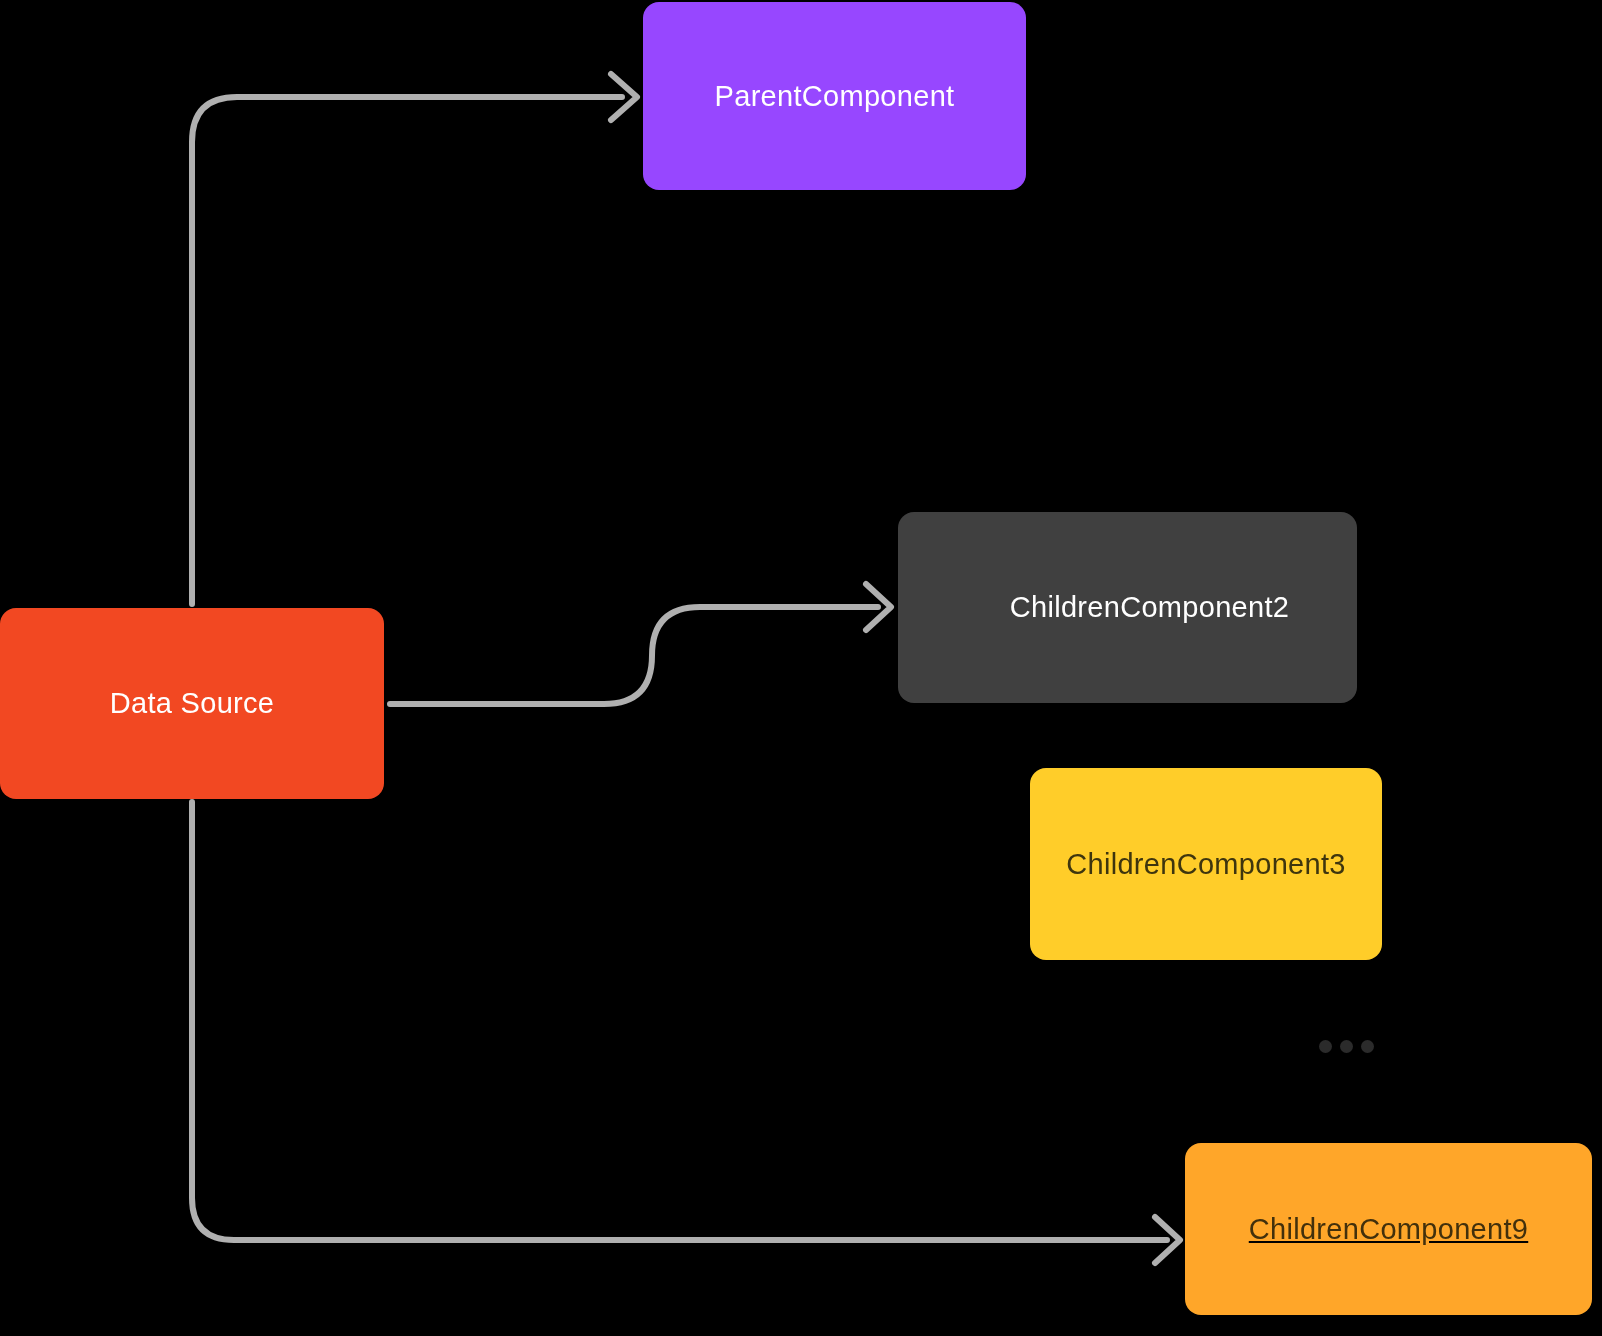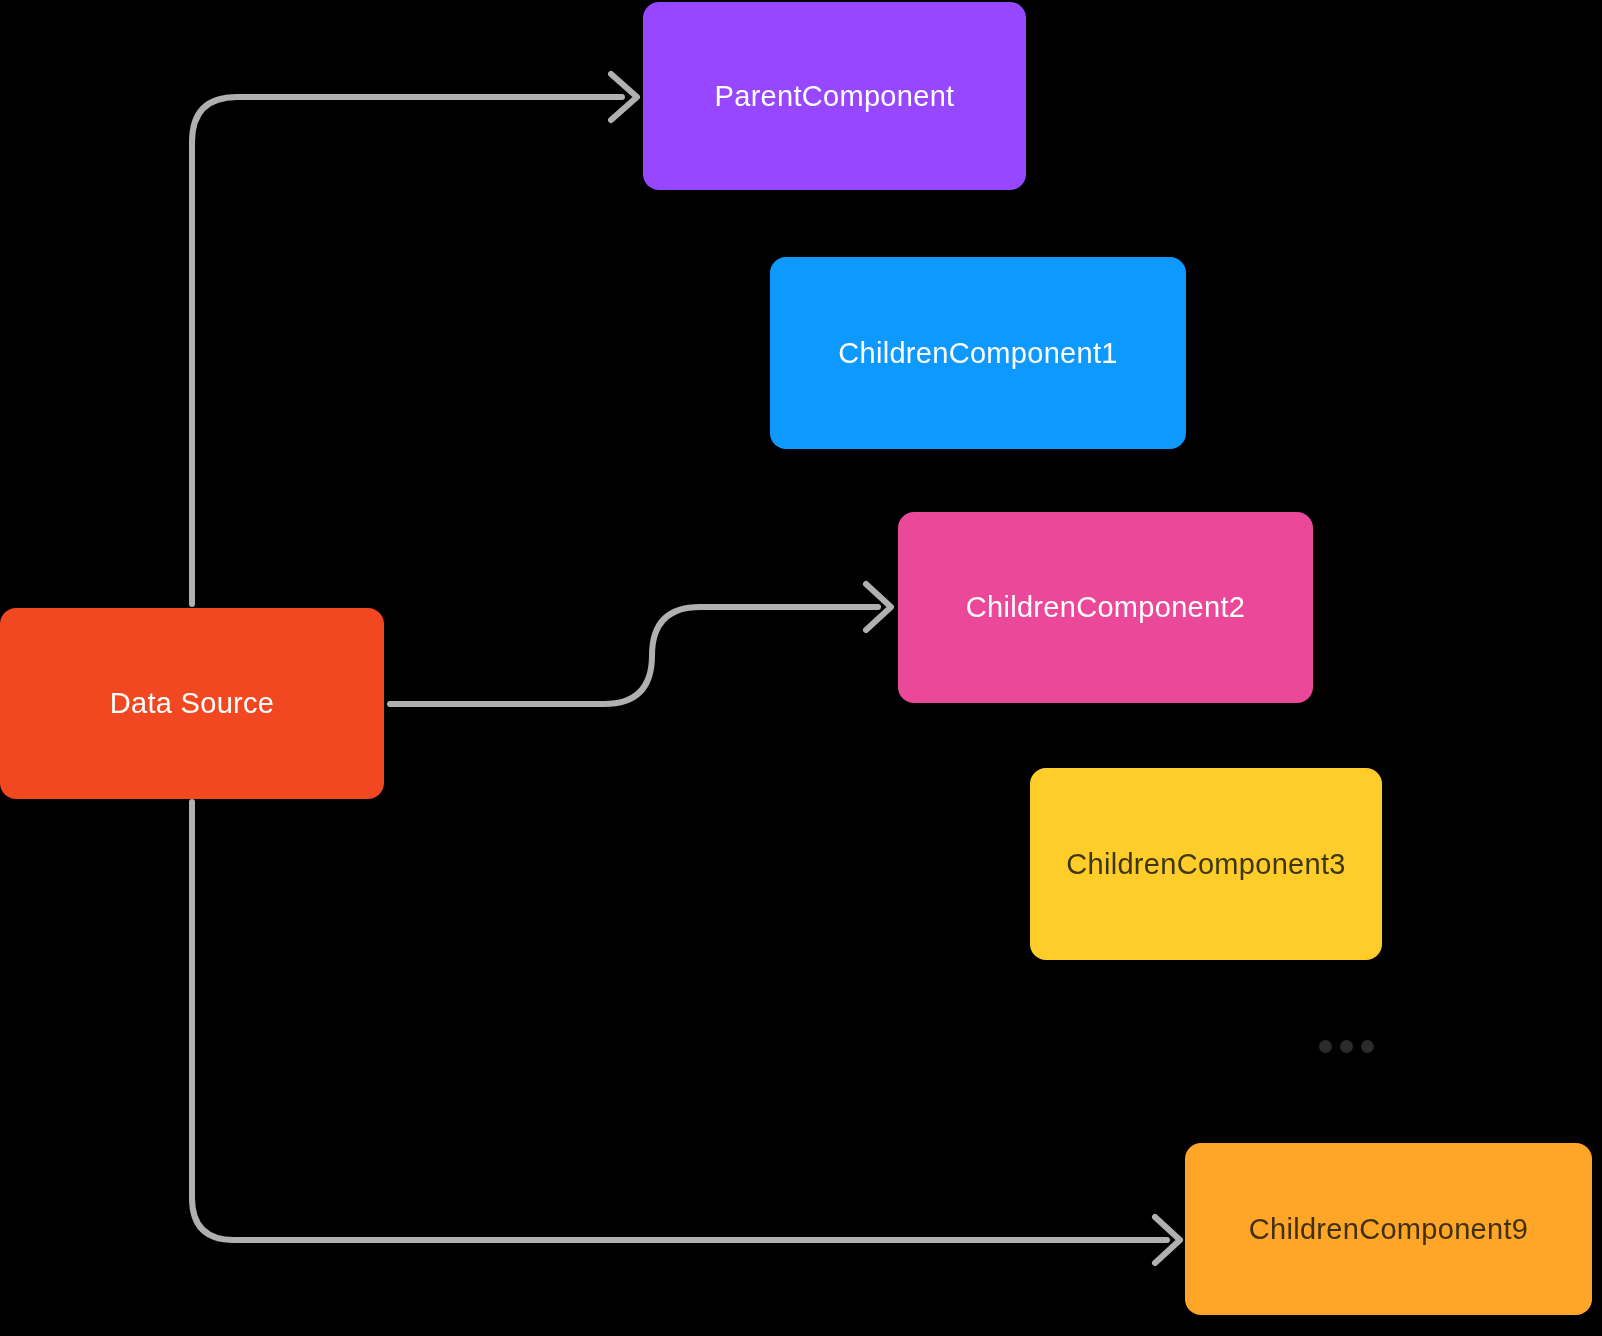--- a/index.html
+++ b/index.html
@@ -39,21 +39,21 @@
     font-size: 29px;
     font-weight: 500;
     letter-spacing: 0.3px;
     white-space: nowrap;
   }
   .node-data-source        { left: 0px;    top: 608px;  width: 384px; height: 191px; }
   .node-parent-component   { left: 643px;  top: 2px;    width: 383px; height: 188px; }
   .node-children-1         { left: 770px;  top: 257px;  width: 416px; height: 192px; }
   .node-children-2         { left: 898px;  top: 512px;  width: 415px; height: 191px; }
   .node-children-3         { left: 1030px; top: 768px;  width: 352px; height: 192px; }
-  .node-children-9         { left: 1185px; top: 1143px; width: 407px; height: 172px; }
+  .node-children-9         { left: 1185px; top: 1143px; width: 407px; height: 172px; text-decoration: underline; }
   .dot {
     position: absolute;
     width: 13px;
     height: 13px;
     border-radius: 50%;
     top: 1040px;
   }
   .dot-1 { left: 1319px; }
   .dot-2 { left: 1340px; }
   .dot-3 { left: 1361px; }
@@ -82,25 +82,22 @@
   </svg>
 
   <div class="node node-data-source" style="background-color: rgb(242, 72, 34); text-align: right;">
     <span class="node-label" style="color: rgb(255, 255, 255);">Data Source</span>
   </div>
 
   <div class="node node-parent-component" style="background-color: rgb(151, 71, 255); align-items: center;">
     <span class="node-label" style="color: rgb(255, 255, 255);">ParentComponent</span>
   </div>
 
-  <div class="node node-children-1" style="background-color: rgb(13, 153, 255);">
-    <span class="node-label" style="color: rgb(255, 255, 255);">ChildrenComponent1</span>
-  </div>
 
-  <div class="node node-children-2" style="background-color: #ec4899;">
+  <div class="node node-children-2" style="background-color: #404040; padding-left: 44px;">
     <span class="node-label" style="color: rgb(255, 255, 255);">ChildrenComponent2</span>
   </div>
 
   <div class="node node-children-3" style="background-color: rgb(255, 205, 41);">
     <span class="node-label" style="color: rgb(62, 53, 14);">ChildrenComponent3</span>
   </div>
 
   <div class="ellipsis">
     <span class="dot dot-1" style="background-color: rgb(43, 43, 43);"></span>
     <span class="dot dot-2" style="background-color: rgb(43, 43, 43);"></span>

